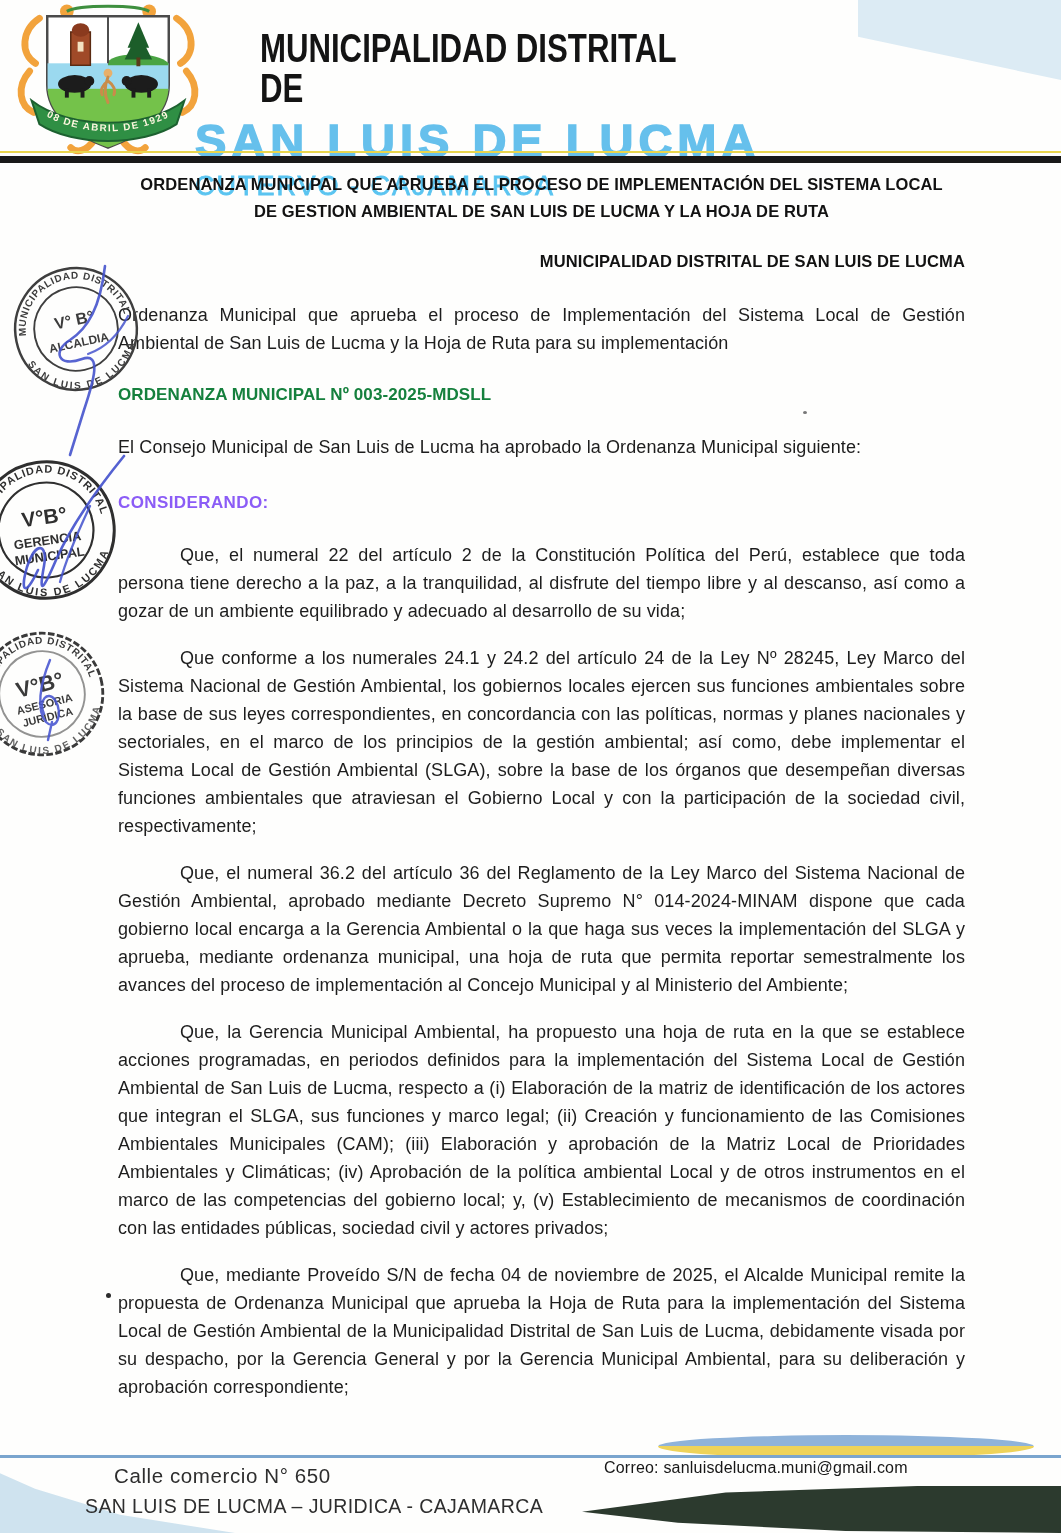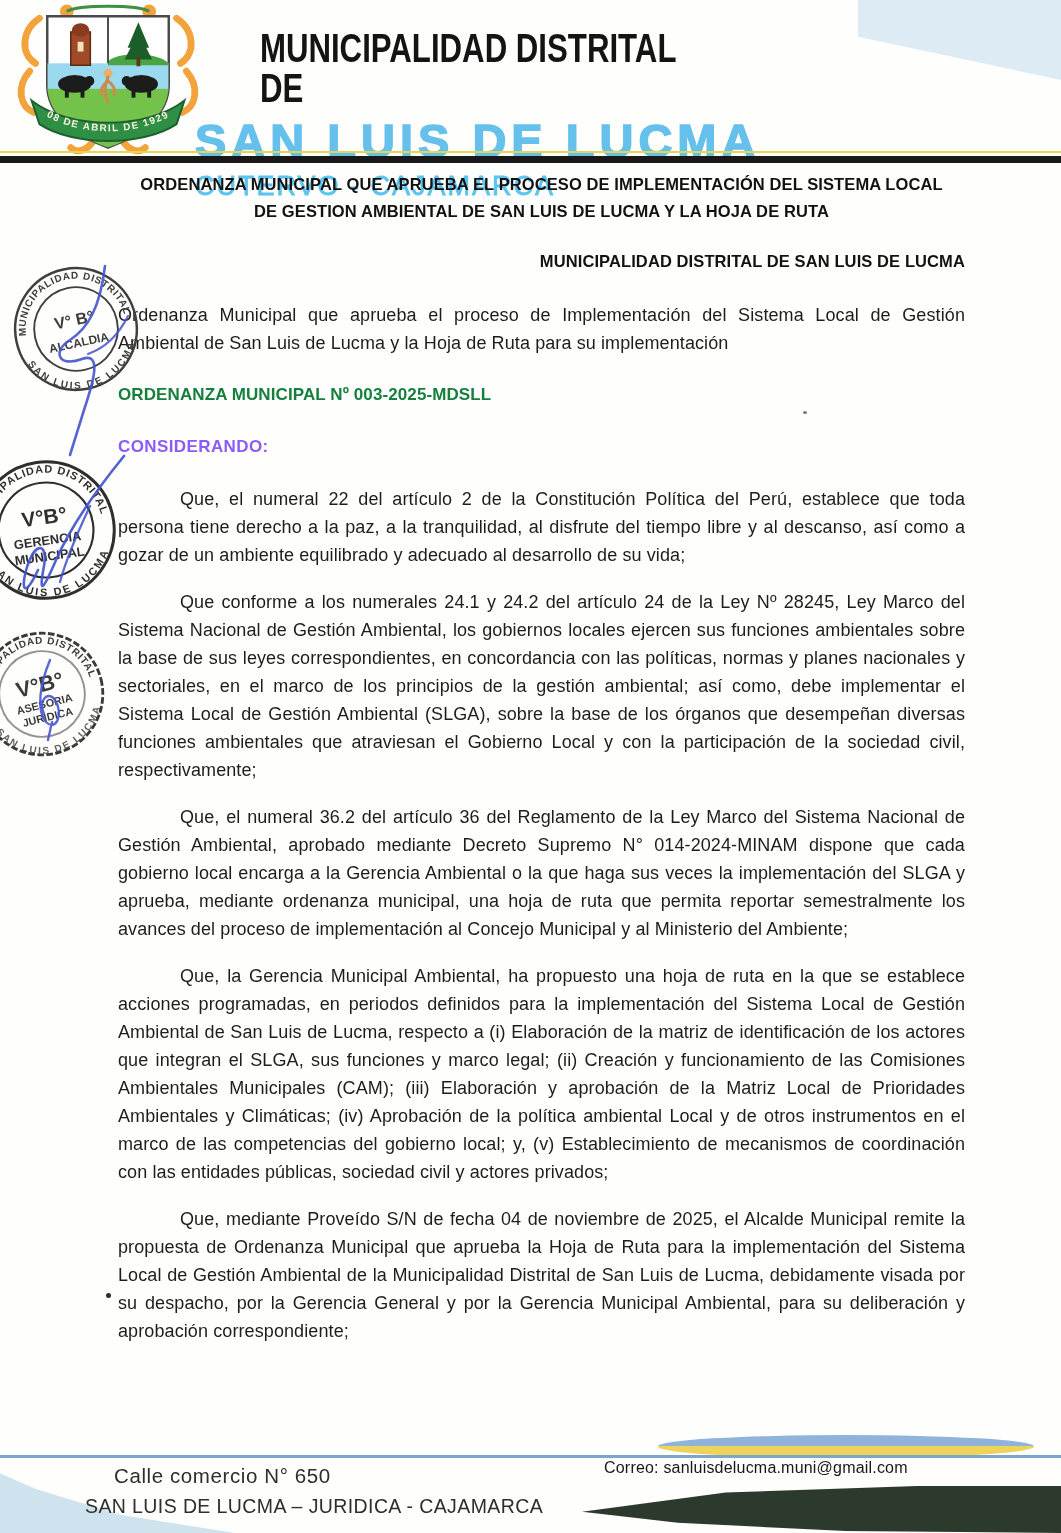--- a/index.html
+++ b/index.html
@@ -116,20 +116,21 @@
   <div class="rule-black"></div>
 
   <div class="doc">
     <div class="doc-title">
       <div>ORDENANZA MUNICIPAL QUE APRUEBA EL PROCESO DE IMPLEMENTACIÓN DEL SISTEMA LOCAL</div>
       <div>DE GESTION AMBIENTAL DE SAN LUIS DE LUCMA Y LA HOJA DE RUTA</div>
     </div>
     <div class="doc-subtitle">MUNICIPALIDAD DISTRITAL DE SAN LUIS DE LUCMA</div>
     <p class="intro">Ordenanza Municipal que aprueba el proceso de Implementación del Sistema Local de Gestión Ambiental de San Luis de Lucma y la Hoja de Ruta para su implementación</p>
     <div class="ord-num">ORDENANZA MUNICIPAL Nº 003-2025-MDSLL</div>
+    <p class="approval">El Consejo Municipal de San Luis de Lucma ha aprobado la Ordenanza Municipal siguiente:</p>
     <div class="considerando">CONSIDERANDO:</div>
     <p class="body-para">Que, el numeral 22 del artículo 2 de la Constitución Política del Perú, establece que toda persona tiene derecho a la paz, a la tranquilidad, al disfrute del tiempo libre y al descanso, así como a gozar de un ambiente equilibrado y adecuado al desarrollo de su vida;</p>
     <p class="body-para">Que conforme a los numerales 24.1 y 24.2 del artículo 24 de la Ley Nº 28245, Ley Marco del Sistema Nacional de Gestión Ambiental, los gobiernos locales ejercen sus funciones ambientales sobre la base de sus leyes correspondientes, en concordancia con las políticas, normas y planes nacionales y sectoriales, en el marco de los principios de la gestión ambiental; así como, debe implementar el Sistema Local de Gestión Ambiental (SLGA), sobre la base de los órganos que desempeñan diversas funciones ambientales que atraviesan el Gobierno Local y con la participación de la sociedad civil, respectivamente;</p>
     <p class="body-para">Que, el numeral 36.2 del artículo 36 del Reglamento de la Ley Marco del Sistema Nacional de Gestión Ambiental, aprobado mediante Decreto Supremo N° 014-2024-MINAM dispone que cada gobierno local encarga a la Gerencia Ambiental o la que haga sus veces la implementación del SLGA y aprueba, mediante ordenanza municipal, una hoja de ruta que permita reportar semestralmente los avances del proceso de implementación al Concejo Municipal y al Ministerio del Ambiente;</p>
     <p class="body-para">Que, la Gerencia Municipal Ambiental, ha propuesto una hoja de ruta en la que se establece acciones programadas, en periodos definidos para la implementación del Sistema Local de Gestión Ambiental de San Luis de Lucma, respecto a (i) Elaboración de la matriz de identificación de los actores que integran el SLGA, sus funciones y marco legal; (ii) Creación y funcionamiento de las Comisiones Ambientales Municipales (CAM); (iii) Elaboración y aprobación de la Matriz Local de Prioridades Ambientales y Climáticas; (iv) Aprobación de la política ambiental Local y de otros instrumentos en el marco de las competencias del gobierno local; y, (v) Establecimiento de mecanismos de coordinación con las entidades públicas, sociedad civil y actores privados;</p>
     <p class="body-para">Que, mediante Proveído S/N de fecha 04 de noviembre de 2025, el Alcalde Municipal remite la propuesta de Ordenanza Municipal que aprueba la Hoja de Ruta para la implementación del Sistema Local de Gestión Ambiental de la Municipalidad Distrital de San Luis de Lucma, debidamente visada por su despacho, por la Gerencia General y por la Gerencia Municipal Ambiental, para su deliberación y aprobación correspondiente;</p>
   </div>
 
   <div class="margin-bullet"></div>
   <div class="stray-dot"></div>

